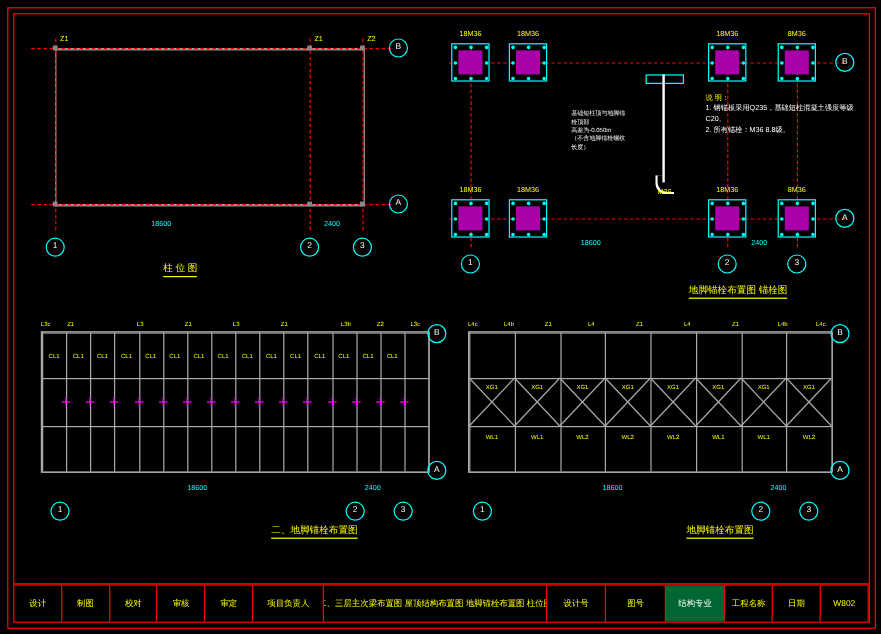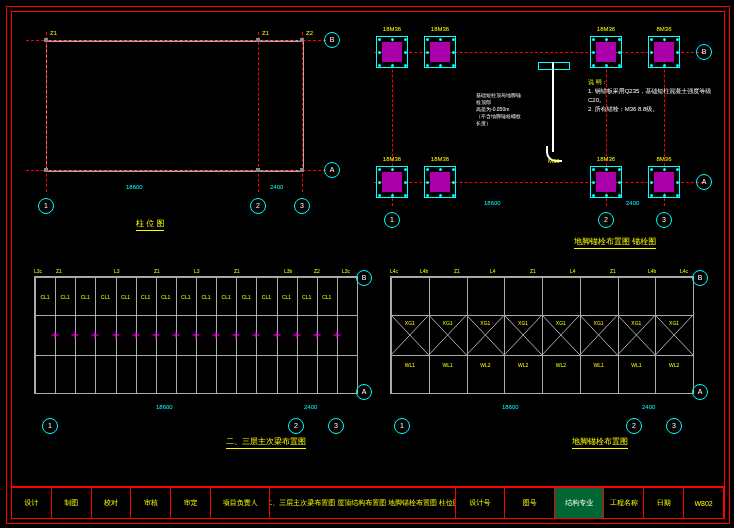--- a/index.html
+++ b/index.html
@@ -283,21 +283,21 @@
           <div class="cross" style="left: 281.75px; top: 58px;"></div>
           <div class="cross" style="left: 301.875px; top: 58px;"></div>
         </div>
       <div class="gridlabel" style="left:330px;top:18px">B</div>
       <div class="gridlabel" style="left:330px;top:132px">A</div>
       <div class="gridlabel" style="left:16px;top:166px">1</div>
       <div class="gridlabel" style="left:262px;top:166px">2</div>
       <div class="gridlabel" style="left:302px;top:166px">3</div>
       <span class="dim" style="left:130px;top:152px">18600</span>
       <span class="dim" style="left:278px;top:152px">2400</span>
-      <div class="ttl" style="left:200px;top:184px">二、三层主次梁布置图</div>
+      <div class="ttl" style="left:200px;top:184px">二、地脚锚栓布置图</div>
     <span class="celllab" style="left: 8px; top: 16px; transform: translate(0px, 0px); position: absolute;">L3c</span>
         <span class="celllab" style="left: 30px; top: 16px; transform: translate(0px, 0px); position: absolute;">Z1</span>
         <span class="celllab" style="left: 88px; top: 16px; transform: translate(0px, 0px); position: absolute;">L3</span>
         <span class="celllab" style="left: 128px; top: 16px; transform: translate(0px, 0px); position: absolute;">Z1</span>
         <span class="celllab" style="left: 168px; top: 16px; transform: translate(0px, 0px); position: absolute;">L3</span>
         <span class="celllab" style="left: 208px; top: 16px; transform: translate(0px, 0px); position: absolute;">Z1</span>
         <span class="celllab" style="left: 258px; top: 16px; transform: translate(0px, 0px); position: absolute;">L3b</span>
         <span class="celllab" style="left: 288px; top: 16px; transform: translate(0px, 0px); position: absolute;">Z2</span>
         <span class="celllab" style="left: 316px; top: 16px; transform: translate(0px, 0px); position: absolute;">L3c</span>
       </div>

